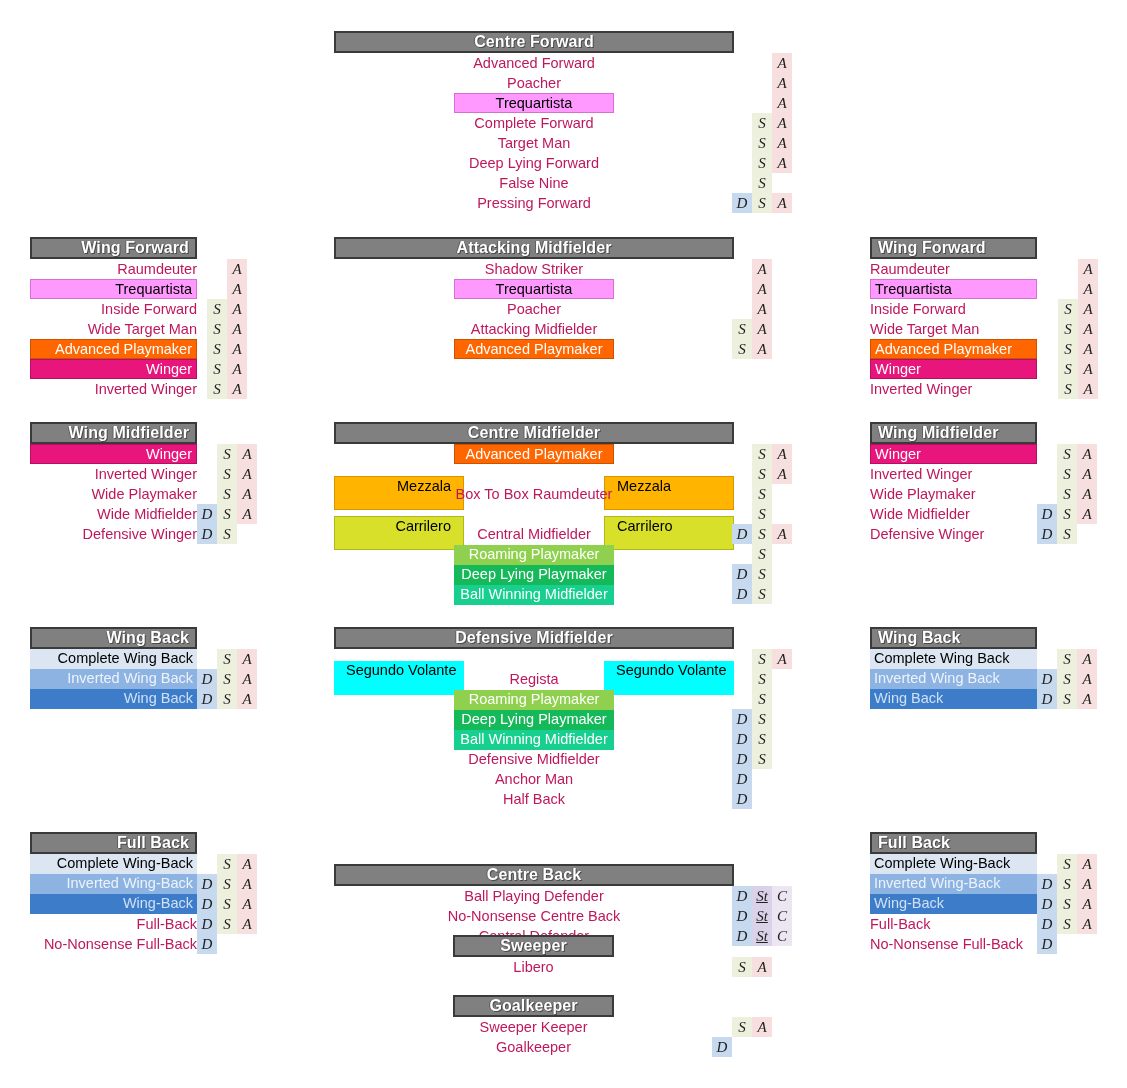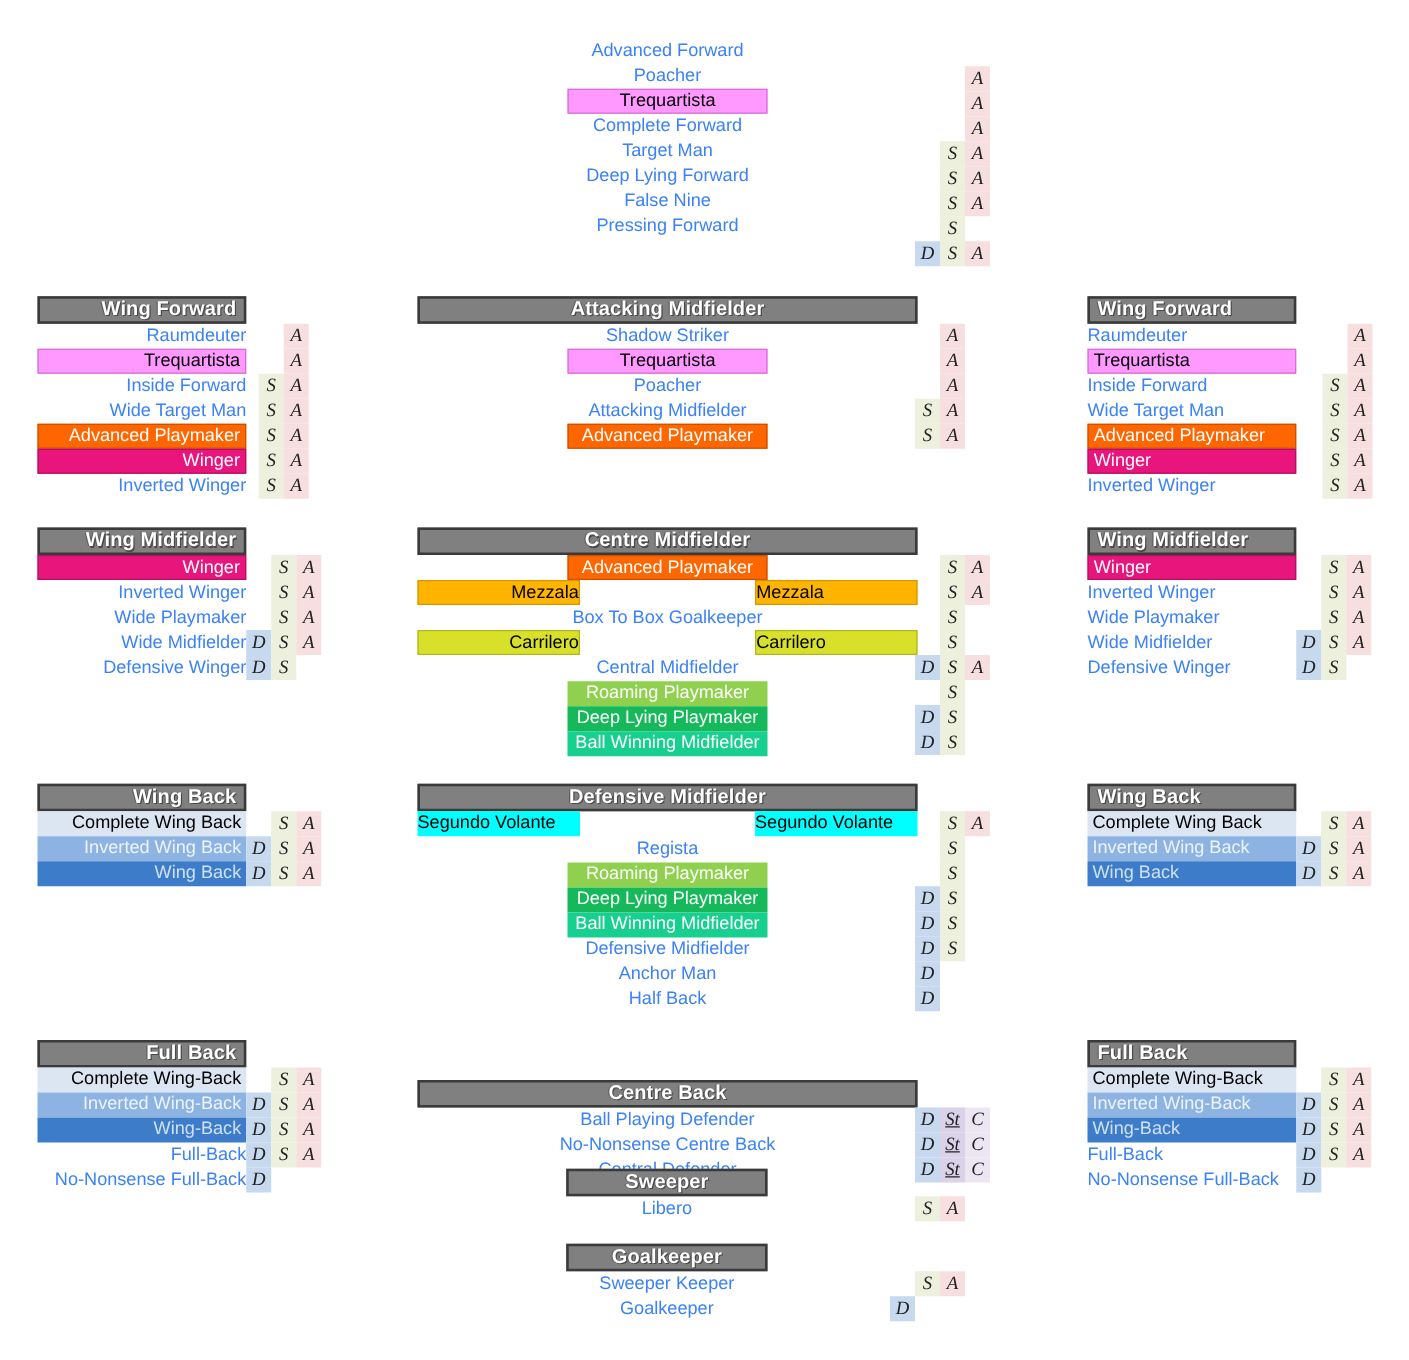--- a/index.html
+++ b/index.html
@@ -58,21 +58,21 @@
   
   .role-label {
     display: inline-block;
     height: 20px;
     line-height: 19px;
     padding: 0;
     box-sizing: border-box;
   }
   .role-row.plain .role-label {
     background: transparent;
-    color: #3b82f6;
+    color: #be185d;
   }
   
   .role-row.banded .role-label {
     width: 100%;
     display: block;
     text-align: inherit;
     padding: 0 4px;
     box-sizing: border-box;
   }
   .align-right  .role-row.banded .role-label { text-align: right; padding-right: 4px; }
@@ -84,26 +84,26 @@
     width: 160px;
     box-sizing: border-box;
     text-align: center;
     height: 20px;
     line-height: 19px;
   }
 
   
   .side-bar {
     position: absolute;
-    top: 0;
-    height: 20px;
+    top: 12px;
+    height: 34px;
     line-height: 19px;
     font-size: 14.5px;
     box-sizing: border-box;
-    padding: 0 0;
+    padding: 0 12px;
   }
   .side-bar.left  { left: 0;  text-align: right; }
   .side-bar.right { right: 0; text-align: left; }
 
   
   .duty-cols {
     position: absolute;
     top: 0;
     display: flex;
   }
@@ -125,20 +125,21 @@
   .duty-D  { background: #c6d9ef; }
   .duty-S  { background: #ecf0dd; }
   .duty-A  { background: #f7dfdf; }
   .duty-St { background: #d9d2e9; text-decoration: underline; }
   .duty-C  { background: #ece5f2; }
 </style>
 </head>
 <body>
 
 <div class="pos-group align-center" style="left:334px; top:31px; width:400px;">
+  <div class="pos-header">Centre Forward</div>
   <div class="role-list">
     <div class="role-row plain">
       <span class="role-label">Advanced Forward</span></div>
     <div class="role-row plain">
       <span class="role-label">Poacher</span></div>
     <div class="role-row">
       <span class="role-label band-inner" style="background:#ff99ff;color:#000;border:1px solid #d46fd4;">Trequartista</span></div>
     <div class="role-row plain">
       <span class="role-label">Complete Forward</span></div>
     <div class="role-row plain">
@@ -348,21 +349,21 @@
 
     <div class="role-row">
       <span class="role-label band-inner" style="background:#ff6600;color:#fff;border:1px solid #cc5200;">Advanced Playmaker</span></div>
 
     <div class="role-row">
       <span class="side-bar left" style="width:130px;background:#ffb400;color:#000;border:1px solid #d89600;">Mezzala</span>
       <span class="side-bar right" style="width:130px;background:#ffb400;color:#000;border:1px solid #d89600;">Mezzala</span>
       </div>
 
     <div class="role-row plain">
-      <span class="role-label">Box To Box Goalkeeper</span></div>
+      <span class="role-label">Box To Box Raumdeuter</span></div>
 
     <div class="role-row">
       <span class="side-bar left" style="width:130px;background:#d8e02a;color:#000;border:1px solid #b0b81e;">Carrilero</span>
       <span class="side-bar right" style="width:130px;background:#d8e02a;color:#000;border:1px solid #b0b81e;">Carrilero</span>
       </div>
 
     <div class="role-row plain">
       <span class="role-label">Central Midfielder</span></div>
 
     <div class="role-row">

